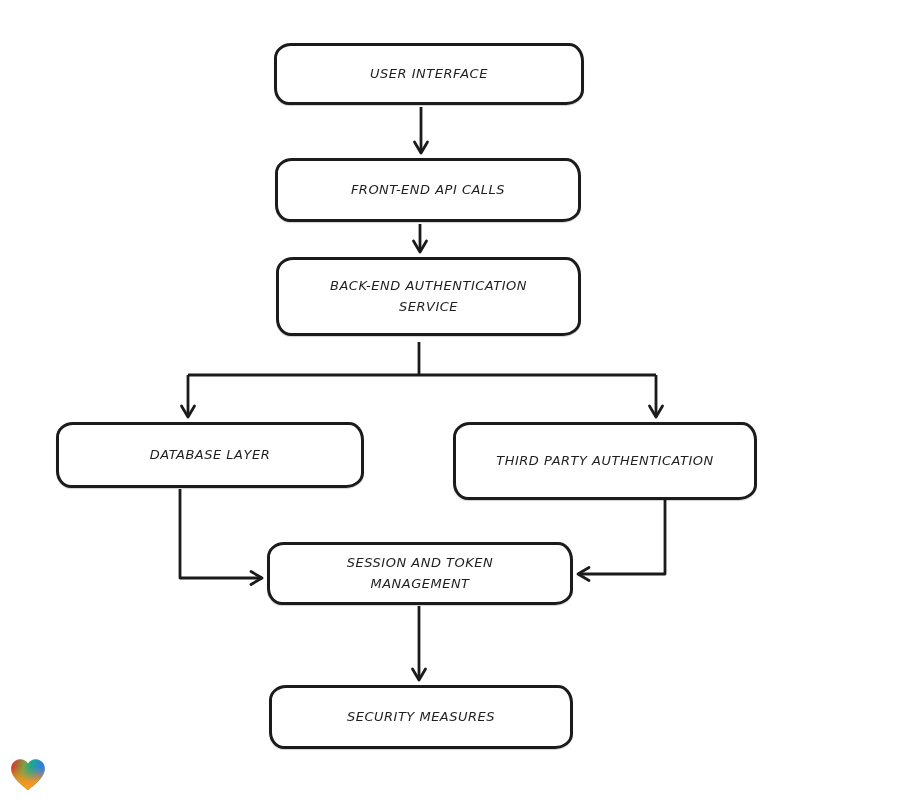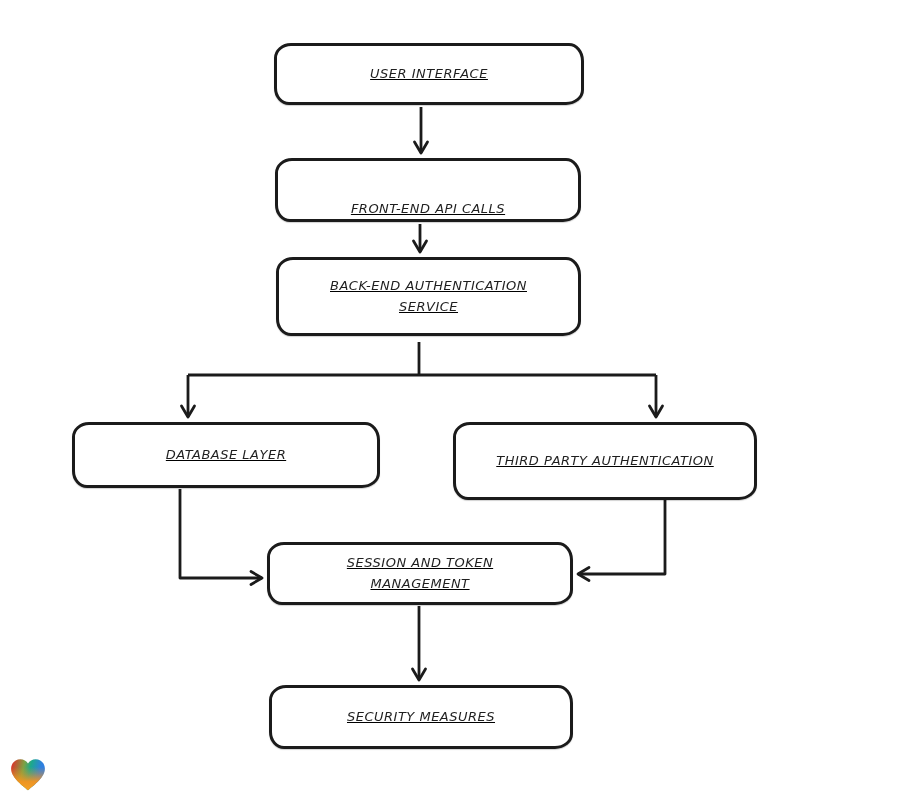--- a/index.html
+++ b/index.html
@@ -21,21 +21,20 @@
   .node {
     position: absolute;
     display: flex;
     align-items: center;
     justify-content: center;
     background: #ffffff;
     border: 3px solid #1b1b1b;
     border-radius: 17px 15px 18px 15px / 15px 18px 15px 17px;
     box-shadow: 0 1px 1px rgba(0,0,0,0.18);
     text-align: center;
-    text-decoration: underline;
   }
   .node .label {
     font-style: italic;
     font-size: 13px;
     letter-spacing: 0.5px;
     line-height: 1.55;
     color: #1f1f1f;
     padding: 0 14px;
   }
   .node-back-end-authentication-service .label { max-width: 250px; }
@@ -69,29 +68,29 @@
       <path d="M180 489 L180 578 L262 578" marker-end="url(#arrowhead)"></path>
       <path d="M665 489 L665 574 L578 574" marker-end="url(#arrowhead)"></path>
       <path d="M419 606 L419 680" marker-end="url(#arrowhead)"></path>
     </g>
   </svg>
 
   <div class="node node-user-interface" style="left:274px; top:43px; width:310px; height:62px;">
     <span class="label">USER INTERFACE</span>
   </div>
 
-  <div class="node node-front-end-api-calls" style="left:275px; top:158px; width:306px; height:64px;align-items:flex-end;">
+  <div class="node node-front-end-api-calls" style="left:275px; top:158px; width:306px; height:64px;">
     <span class="label">FRONT-END API CALLS</span>
   </div>
 
   <div class="node node-back-end-authentication-service" style="left:276px; top:257px; width:305px; height:79px;">
     <span class="label">BACK-END AUTHENTICATION SERVICE</span>
   </div>
 
-  <div class="node node-database-layer" style="left:72px; top:422px; width:308px; height:66px;">
+  <div class="node node-database-layer" style="left:56px; top:422px; width:308px; height:66px;">
     <span class="label">DATABASE LAYER</span>
   </div>
 
   <div class="node node-third-party-authentication" style="left:453px; top:422px; width:304px; height:78px;">
     <span class="label">THIRD PARTY AUTHENTICATION</span>
   </div>
 
   <div class="node node-session-and-token-management" style="left:267px; top:542px; width:306px; height:63px;">
     <span class="label">SESSION AND TOKEN MANAGEMENT</span>
   </div>

